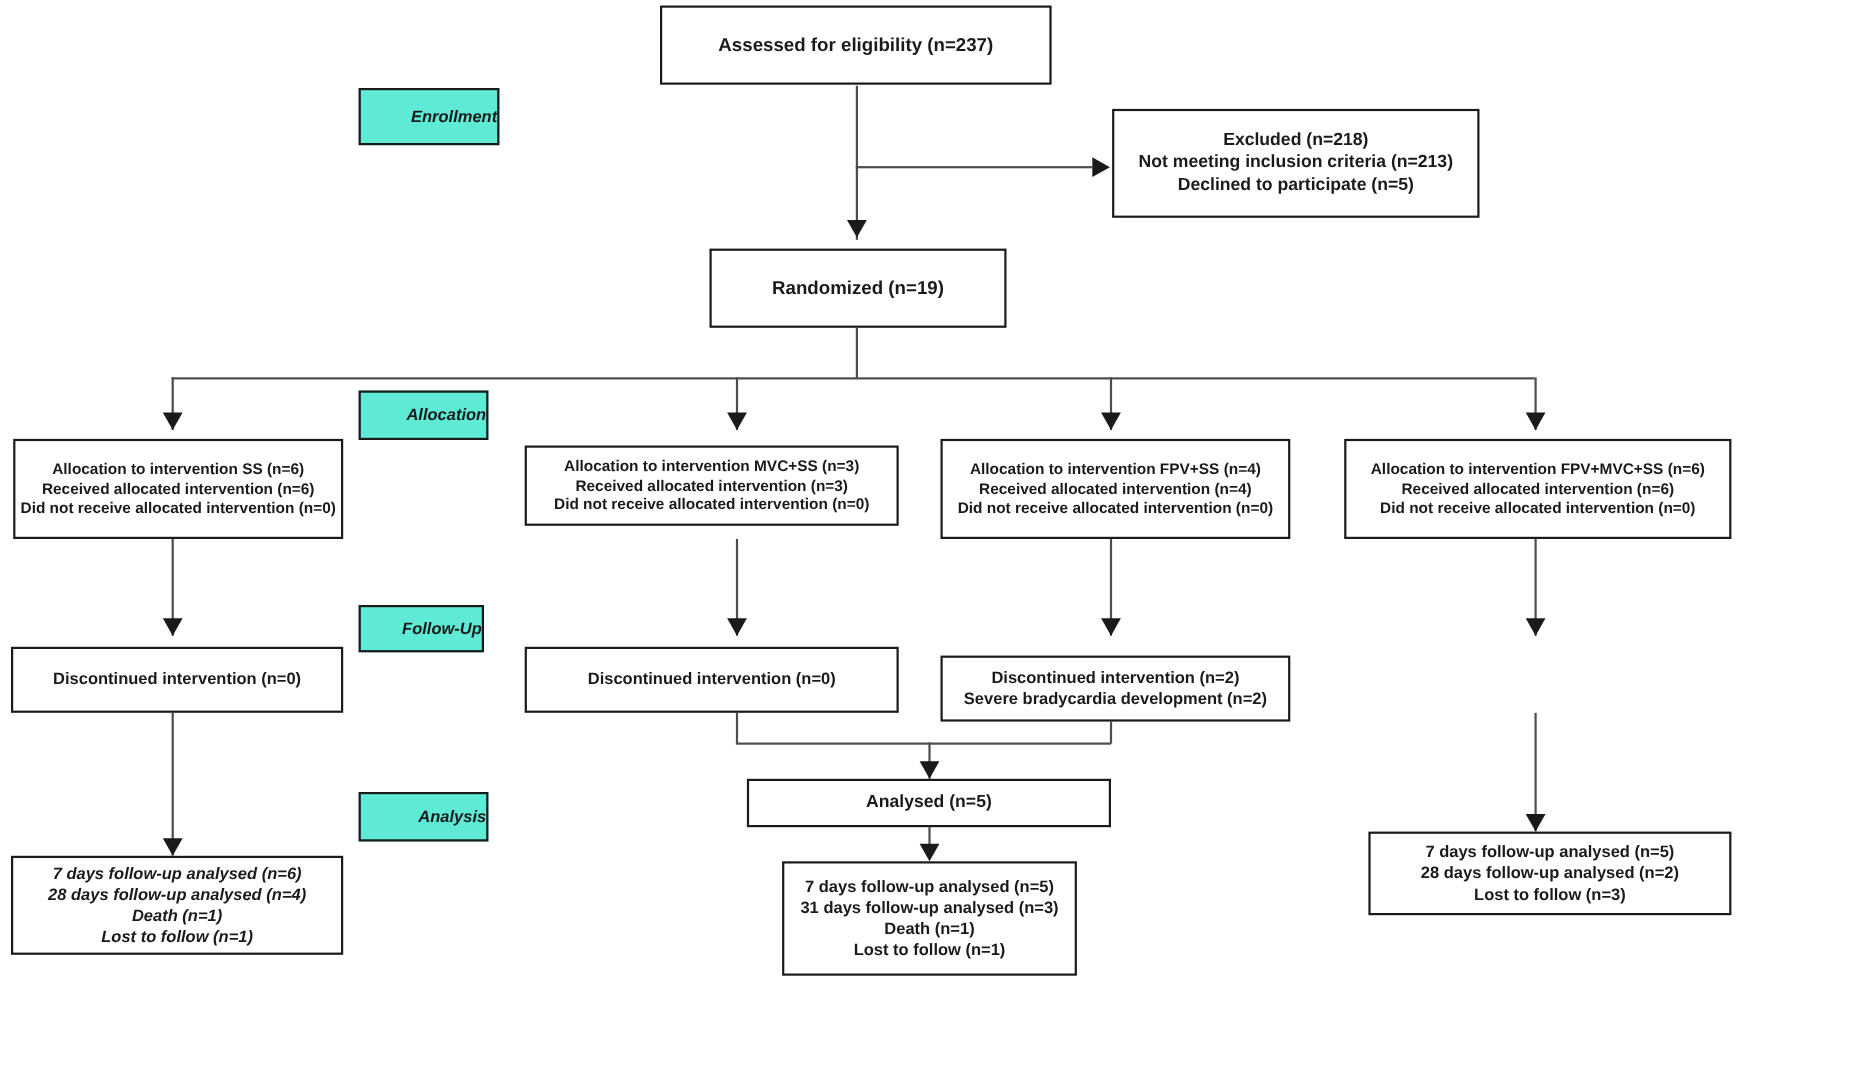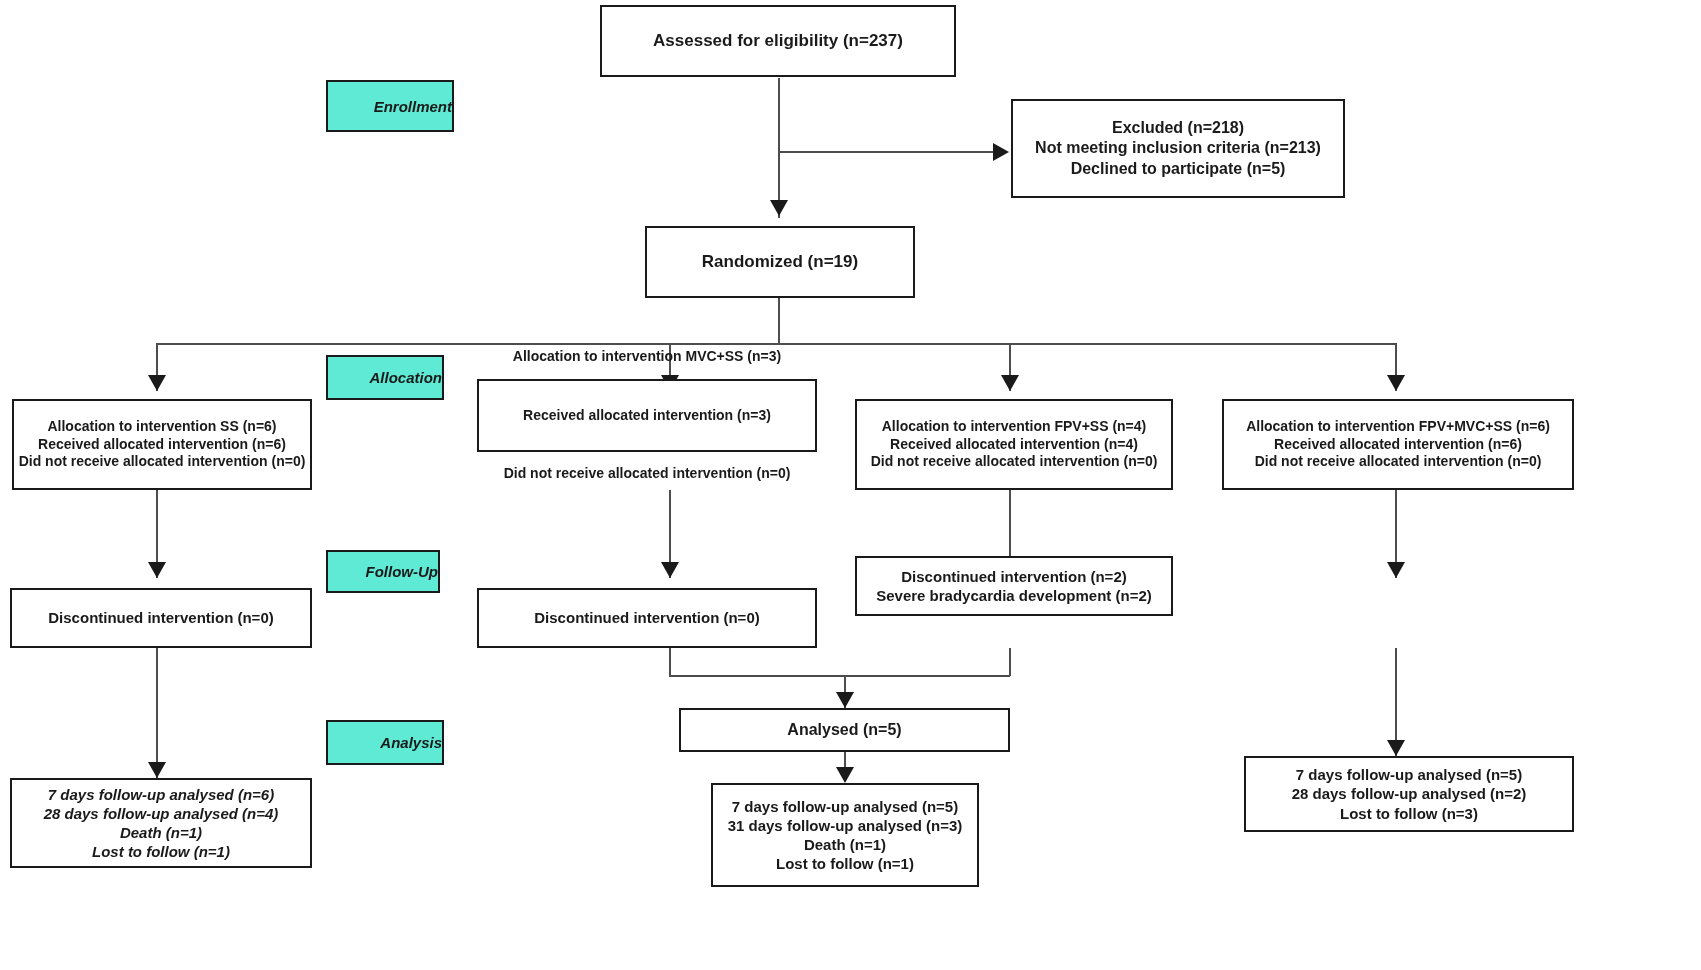--- a/index.html
+++ b/index.html
@@ -155,21 +155,21 @@
   <div class="box fs17" style="left:645px; top:226px; width:270px; height:72px;justify-content:center;">
     <span class="line">Randomized (n=19)</span>
   </div>
 
   <div class="box fs14" style="left:12px; top:399px; width:300px; height:91px;">
     <span class="line">Allocation to intervention SS  (n=6)</span>
     <span class="line">Received allocated intervention (n=6)</span>
     <span class="line">Did not receive allocated intervention (n=0)</span>
   </div>
 
-  <div class="box fs14" style="left:477px; top:379px; width:340px; height:73px;gap:41px;">
+  <div class="box fs14" style="left:477px; top:405px; width:340px; height:73px;">
     <span class="line">Allocation to intervention MVC+SS (n=3)</span>
     <span class="line">Received allocated intervention (n=3)</span>
     <span class="line">Did not receive allocated intervention (n=0)</span>
   </div>
 
   <div class="box fs14" style="left:855px; top:399px; width:318px; height:91px;">
     <span class="line">Allocation to intervention FPV+SS (n=4)</span>
     <span class="line">Received allocated intervention (n=4)</span>
     <span class="line">Did not receive allocated intervention (n=0)</span>
   </div>
@@ -181,21 +181,21 @@
   </div>
 
   <div class="box fs15" style="left:10px; top:588px; width:302px; height:60px;">
     <span class="line">Discontinued intervention (n=0)</span>
   </div>
 
   <div class="box fs15" style="left:477px; top:588px; width:340px; height:60px;">
     <span class="line">Discontinued intervention (n=0)</span>
   </div>
 
-  <div class="box fs15" style="left:855px; top:556px; width:318px; height:60px;">
+  <div class="box fs15" style="left:855px; top:596px; width:318px; height:60px;">
     <span class="line">Discontinued intervention (n=2)</span>
     <span class="line">Severe bradycardia development (n=2)</span>
   </div>
 
 
   <div class="box fs16" style="left:679px; top:708px; width:331px; height:44px;">
     <span class="line">Analysed (n=5)</span>
   </div>
 
   <div class="box fs15" style="left:10px; top:778px; width:302px; height:90px;font-style:italic;">

